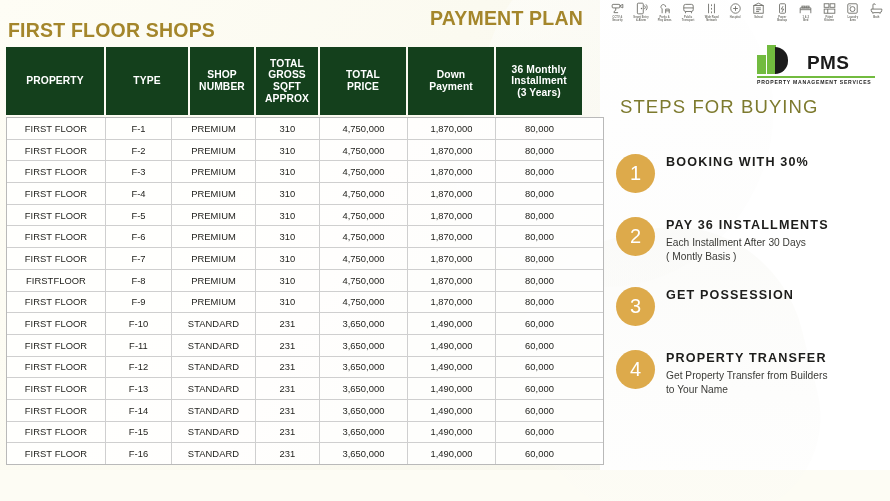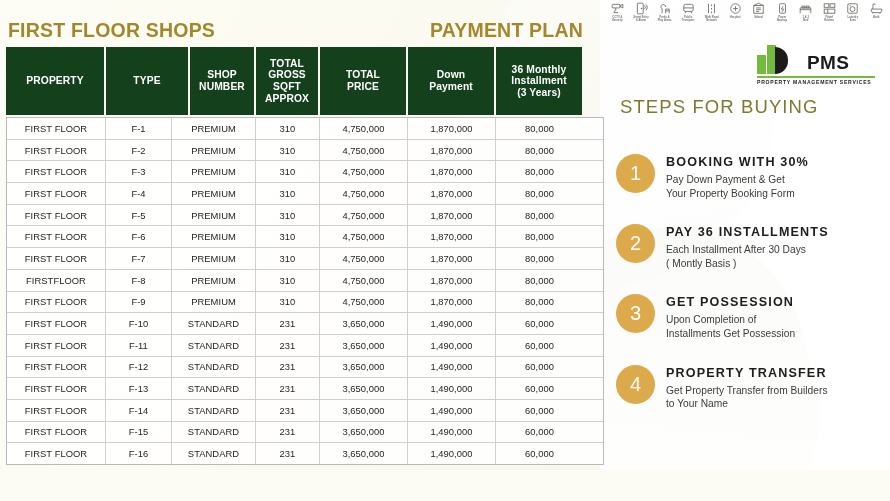--- a/index.html
+++ b/index.html
@@ -76,21 +76,21 @@
     letter-spacing: .75px; margin-top: 1.5px; white-space: nowrap;
   }
 
   
   .title-left {
     position: absolute; left: 8px; top: 19px;
     font-size: 19.5px; font-weight: 700; color: #a4862b;
     letter-spacing: .2px; z-index: 5;
   }
   .title-right {
-    position: absolute; left: 430px; top: 19px;
+    position: absolute; left: 430px; top: 7px;
     font-size: 19.5px; font-weight: 700; color: #a4862b;
     letter-spacing: .2px; z-index: 5;
   }
 
   
   .table-zone {
     position: absolute; left: 6px; top: 47px; width: 598px; z-index: 5;
   }
   .thead { display: flex; gap: 2px; }
   .th {
@@ -526,38 +526,34 @@
         </div>
       </div>
   </div>
 
   <div class="steps-title">STEPS FOR BUYING</div>
   <div class="steps-list" id="steps-list">
       <div class="step">
         <div class="step-badge">1</div>
         <div class="step-body">
           <div class="step-head">BOOKING WITH 30%</div>
-          <div class="step-text">Pay Down Payment &amp; Get
-Your Property Booking Form</div>
         </div>
       </div>
       <div class="step">
         <div class="step-badge">2</div>
         <div class="step-body">
           <div class="step-head">PAY 36 INSTALLMENTS</div>
           <div class="step-text">Each Installment After 30 Days
 ( Montly Basis )</div>
         </div>
       </div>
       <div class="step">
         <div class="step-badge">3</div>
         <div class="step-body">
           <div class="step-head">GET POSSESSION</div>
-          <div class="step-text">Upon Completion of
-Installments Get Possession</div>
         </div>
       </div>
       <div class="step">
         <div class="step-badge">4</div>
         <div class="step-body">
           <div class="step-head">PROPERTY TRANSFER</div>
           <div class="step-text">Get Property Transfer from Builders
 to Your Name</div>
         </div>
       </div>

